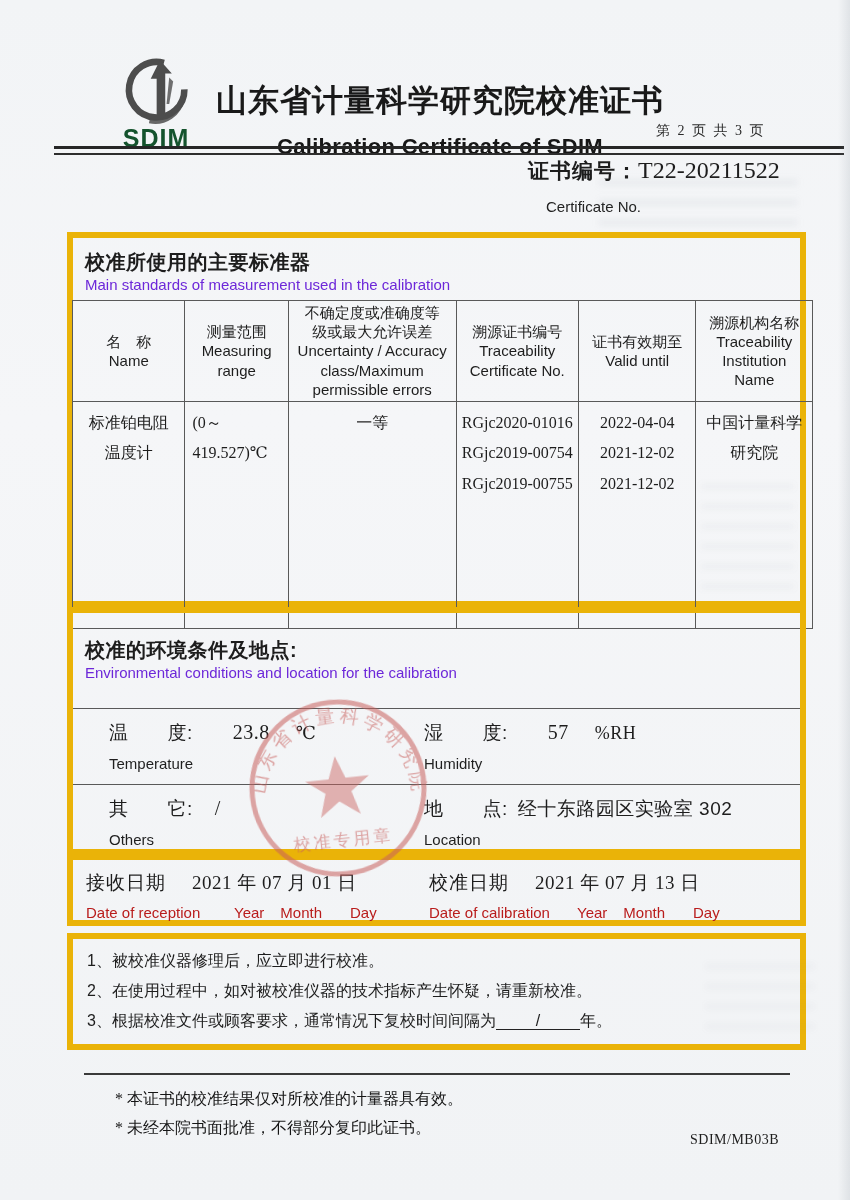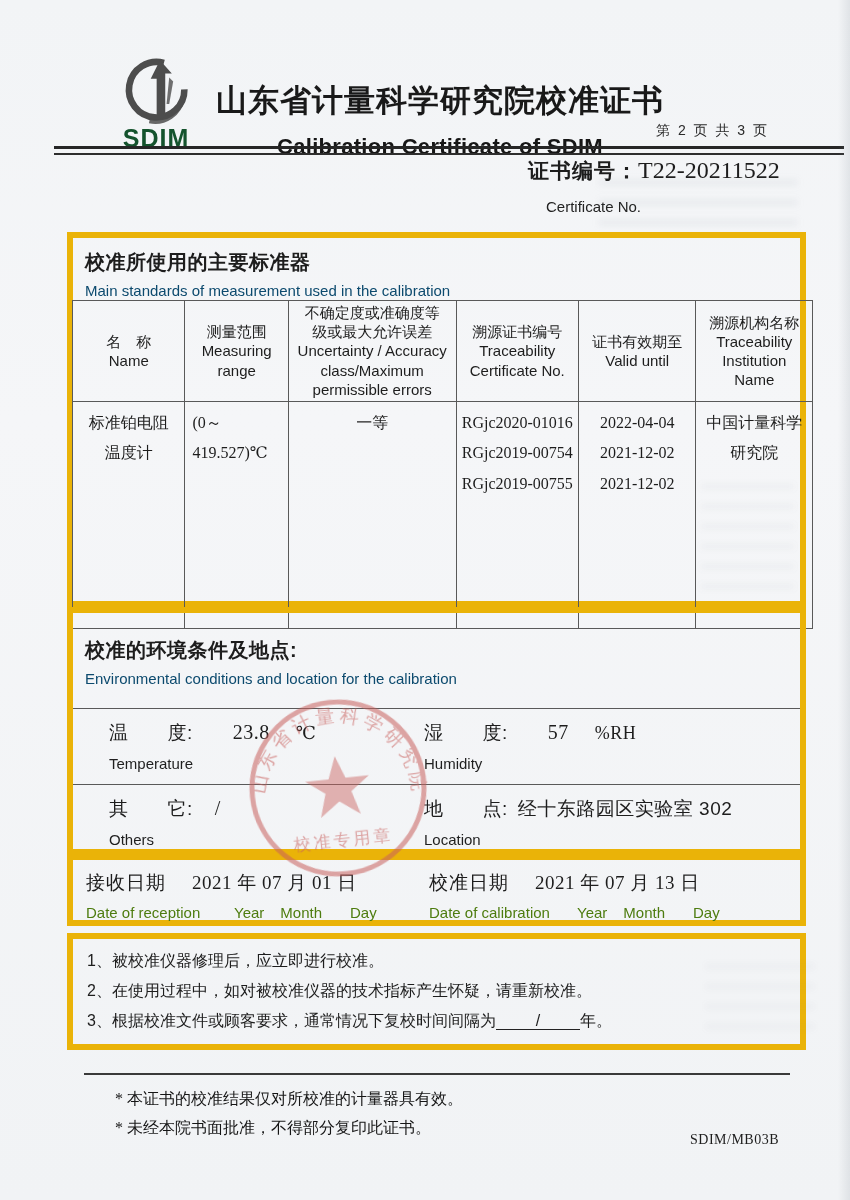--- a/index.html
+++ b/index.html
@@ -16,37 +16,37 @@
   .serif{font-family:"Liberation Serif","DejaVu Serif",serif;}
   .pre{white-space:pre-line;}
 
   
   .logo{position:absolute;left:96px;top:56px;width:120px;text-align:center;color:#4a4a4a;}
   .logo svg{display:block;margin:0 auto;}
   .logo .logo-word{font-weight:bold;font-size:25px;letter-spacing:1px;margin-top:-4px;color:#14532d;}
   .title-block{position:absolute;left:150px;top:80px;width:580px;text-align:center;}
   .title-cn{font-family:"Liberation Serif","DejaVu Serif",serif;font-weight:bold;font-size:31px;letter-spacing:1px;color:#191919;}
   .title-en{font-weight:bold;font-size:22px;margin-top:12px;letter-spacing:.3px;color:#161616;}
-  .page-marker{position:absolute;left:656px;top:122px;font-family:Liberation Sans, sans-serif;font-size:14px;letter-spacing:2px;color:#2a2a2a;}
+  .page-marker{position:absolute;left:656px;top:122px;font-family:Liberation Serif, serif;font-size:14px;letter-spacing:2px;color:#2a2a2a;}
   .double-rule{position:absolute;left:54px;right:6px;top:146px;height:4px;
     border-top:3px solid #262626;border-bottom:2px solid #2e2e2e;}
   .cert-no{position:absolute;left:528px;top:157px;}
   .cert-no .lbl{font-size:21px;font-weight:600;letter-spacing:1px;}
   .cert-no .val{font-family:"Liberation Serif","DejaVu Serif",serif;font-size:24px;}
   .cert-no-en{position:absolute;left:546px;top:198px;font-size:15px;color:#222;}
 
   
   .sec{position:absolute;left:67px;width:739px;box-sizing:border-box;border:6px solid #eab308;}
   .sec1{top:232px;height:375px;}
   .sec2{top:607px;height:248px;}
   .sec3{top:854px;height:72px;}
   .sec4{top:933px;height:117px;}
 
   .sec-title-cn{font-weight:bold;font-size:20px;letter-spacing:.5px;}
-  .sec-title-en{font-size:15px;margin-top:6px;color:#0c4a6e;}
+  .sec-title-en{font-size:15px;color:#6d28d9;}
   .sec1-head{padding:11px 12px 0;}
   .sec2-head{padding:24px 12px 0;}
 
   
   table.std{position:absolute;left:-1px;right:-1px;top:62px;width:741px;border-collapse:collapse;table-layout:fixed;}
   table.std td{border:1px solid #595959;padding:2px 3px;}
   tr.head td{height:90px;text-align:center;vertical-align:middle;font-size:15px;line-height:1.28;}
   tr.body td{height:218px;vertical-align:top;text-align:center;font-size:16px;line-height:1.9;padding-top:6px;}
   tr.body td.range{text-align:left;padding-left:7px;}
   .c1{width:112px}.c2{width:103px}.c3{width:167px}.c4{width:122px}.c5{width:117px}.c6{width:116px}
@@ -61,21 +61,21 @@
   .env-main .val-tight{margin-left:22px;}
   .env-main .unit{margin-left:26px;font-size:18px;font-family:"Liberation Serif","DejaVu Serif",serif;}
   .env-en{font-size:15px;margin-top:9px;color:#1f1f1f;}
 
   
   .date-cell-l{position:absolute;left:13px;top:10px;}
   .date-cell-r{position:absolute;left:356px;top:10px;}
   .date-main{display:flex;align-items:baseline;font-size:19px;}
   .date-main .lbl-cn{width:106px;letter-spacing:1px;}
   .date-main .dt{font-family:"Liberation Serif","DejaVu Serif",serif;font-size:19px;letter-spacing:.5px;}
-  .date-sub{display:flex;font-size:15px;margin-top:8px;color:#4d7c0f;}
+  .date-sub{display:flex;font-size:15px;margin-top:8px;color:#b91c1c;}
   .date-sub .lbl{width:148px;}
   .date-sub .m{margin-left:16px;}
   .date-sub .d{margin-left:28px;}
 
   
   .notice{padding:7px 14px 0;font-size:16px;line-height:30px;}
   .blank{display:inline-block;min-width:84px;border-bottom:1px solid #222;text-align:center;line-height:17px;}
 
   
   .footer-rule{position:absolute;left:84px;width:706px;top:1073px;border-top:2px solid #3a3a3a;}

